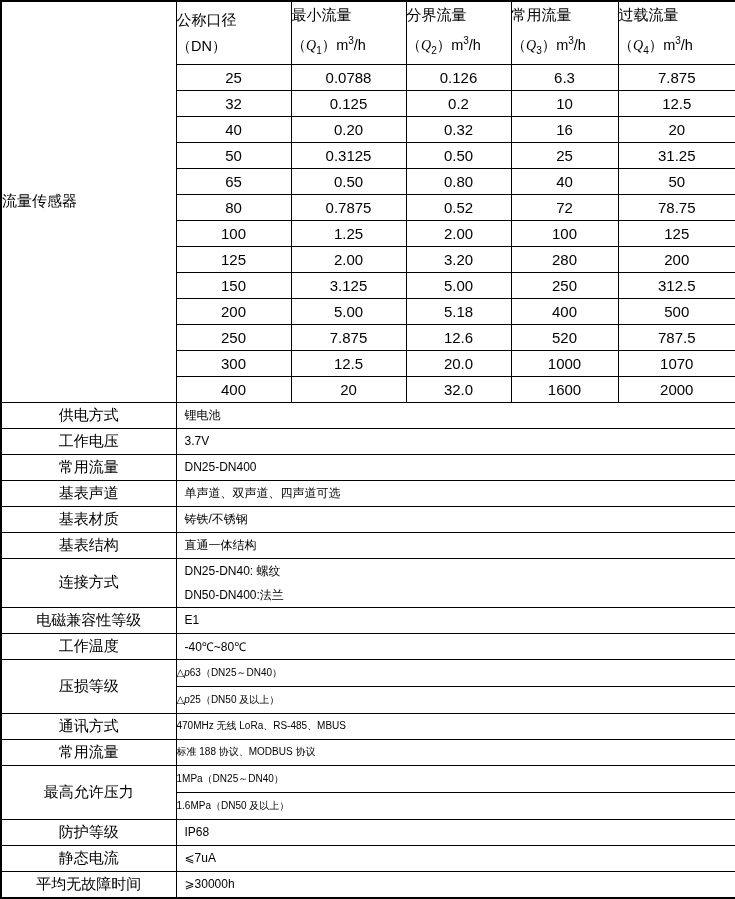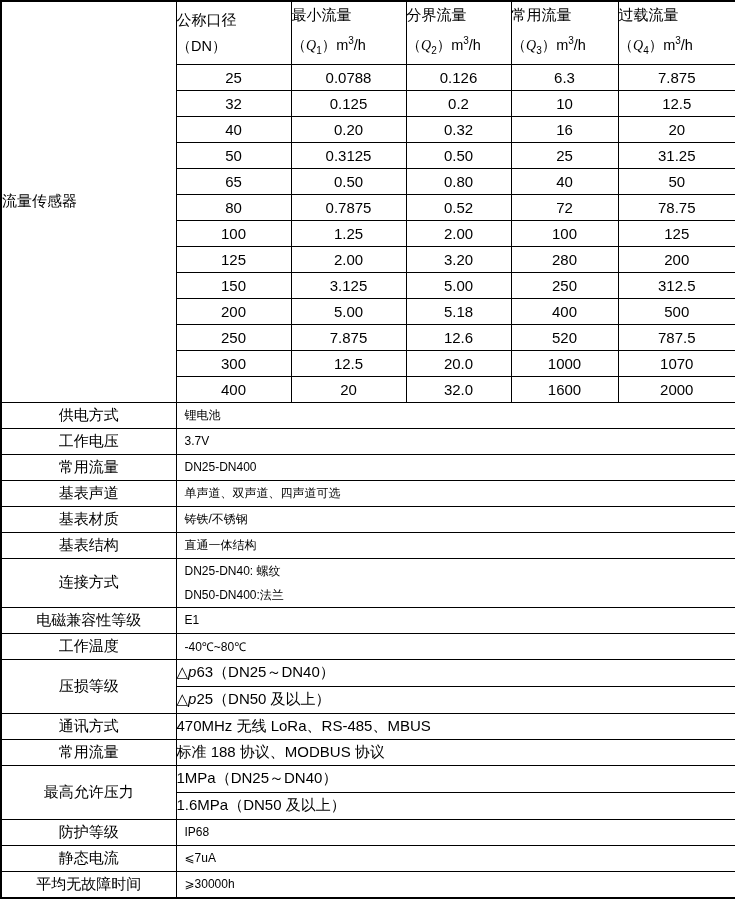--- a/index.html
+++ b/index.html
@@ -62,21 +62,21 @@
     font-size: 15.5px;
   }
   td.spec-value {
     text-align: left;
     padding-left: 10px;
     font-size: 15.5px;
   }
   td.spec-value.sans,
   td.spec-value .sans {
     font-family: "Liberation Sans", "DejaVu Sans", sans-serif;
-    font-size: 15px;
+    font-size: 10px;
   }
   td.spec-value.serif {
     font-family: Liberation Sans, sans-serif;
     font-size: 12px;
     padding-left: 8px;
   }
   tr.spec-row-single td { height: 25px; }
   tr.spec-row-sub td { height: 26px; }
   td.spec-value .value-line {
     line-height: 24px;

